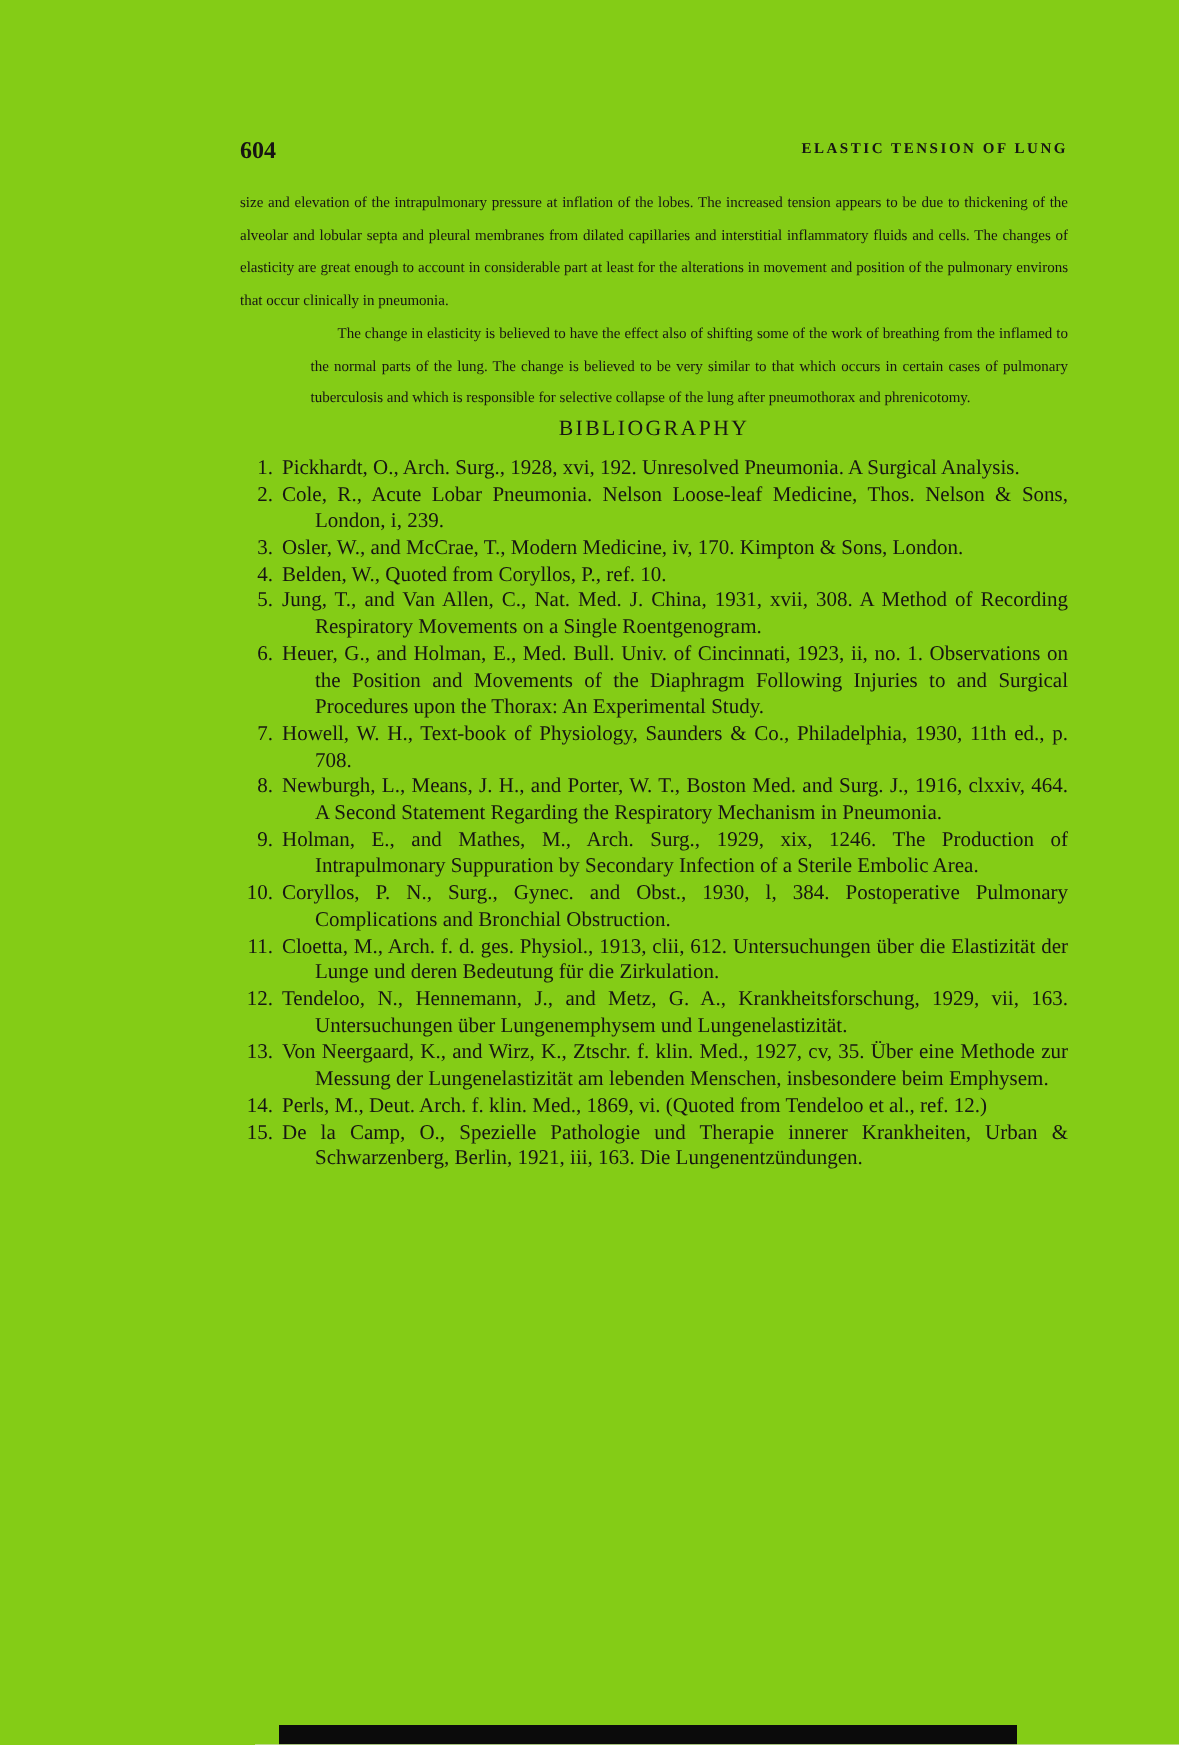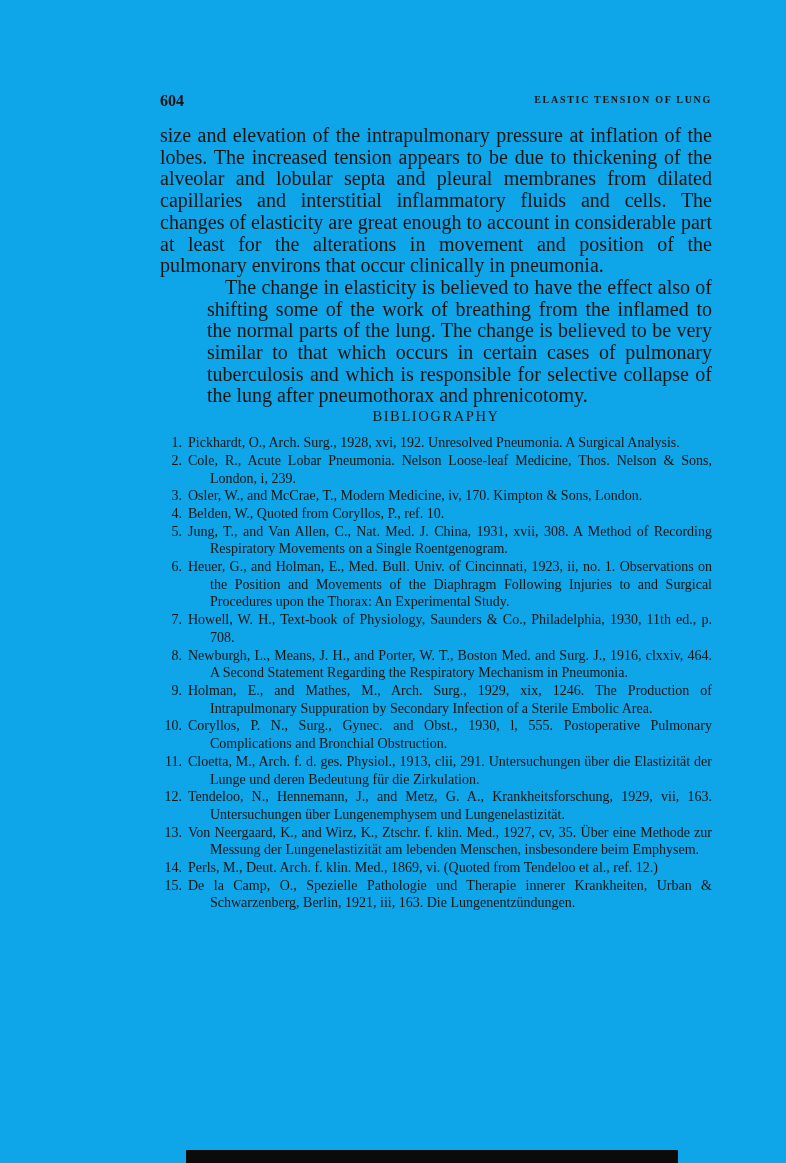--- a/index.html
+++ b/index.html
@@ -1,21 +1,21 @@
 <!DOCTYPE html>
 <html><head>
 <meta charset="utf-8">
 <style>
   html, body { margin: 0; padding: 0; background: #e8e8e6; }
   .page {
     position: relative;
     width: 786px;
     height: 1163px;
     margin: 0 auto;
-    background: #0ea5e9;
+    background: #84cc16;
     overflow: hidden;
     font-family: "Liberation Serif", serif;
     color: #171513;
   }
   .content {
     position: absolute;
     left: 160px;
     top: 92px;
     width: 552px;
   }
@@ -33,21 +33,21 @@
   }
   .running-title {
     text-align: right;
     font-size: 10px;
     font-weight: bold;
     letter-spacing: 1.7px;
     padding-top: 2px;
   }
   .body-text p {
     margin: 0;
-    font-size: 20px;
+    font-size: 10px;
     line-height: 21.7px;
     text-align: justify;
     font-family: Liberation Serif, serif;
   }
   .body-text p.indented { text-indent: 18px; margin-left: 47px; }
   .biblio-heading {
     margin-top: 1px;
     margin-bottom: 9px;
     text-align: center;
     font-size: 14.5px;
@@ -132,25 +132,25 @@
       <div class="ref">
         <span class="ref-num">8.</span>
         <div class="ref-text">Newburgh, L., Means, J. H., and Porter, W. T., Boston Med. and Surg. J., 1916, clxxiv, 464.  A Second Statement Regarding the Respiratory Mechanism in Pneumonia.</div>
       </div>
       <div class="ref">
         <span class="ref-num">9.</span>
         <div class="ref-text">Holman, E., and Mathes, M., Arch. Surg., 1929, xix, 1246.  The Production of Intrapulmonary Suppuration by Secondary Infection of a Sterile Embolic Area.</div>
       </div>
       <div class="ref">
         <span class="ref-num">10.</span>
-        <div class="ref-text">Coryllos, P. N., Surg., Gynec. and Obst., 1930, l, 555.  Postoperative Pulmonary Complications and Bronchial Obstruction.</div>
+        <div class="ref-text">Coryllos, P. N., Surg., Gynec. and Obst., 1930, l, 384.  Postoperative Pulmonary Complications and Bronchial Obstruction.</div>
       </div>
       <div class="ref">
         <span class="ref-num">11.</span>
-        <div class="ref-text">Cloetta, M., Arch. f. d. ges. Physiol., 1913, clii, 291.  Untersuchungen über die Elastizität der Lunge und deren Bedeutung für die Zirkulation.</div>
+        <div class="ref-text">Cloetta, M., Arch. f. d. ges. Physiol., 1913, clii, 612.  Untersuchungen über die Elastizität der Lunge und deren Bedeutung für die Zirkulation.</div>
       </div>
       <div class="ref">
         <span class="ref-num">12.</span>
         <div class="ref-text">Tendeloo, N., Hennemann, J., and Metz, G. A., Krankheitsforschung, 1929, vii, 163.  Untersuchungen über Lungenemphysem und Lungenelastizität.</div>
       </div>
       <div class="ref">
         <span class="ref-num">13.</span>
         <div class="ref-text">Von Neergaard, K., and Wirz, K., Ztschr. f. klin. Med., 1927, cv, 35. Über eine Methode zur Messung der Lungenelastizität am lebenden Menschen, insbesondere beim Emphysem.</div>
       </div>
       <div class="ref">

